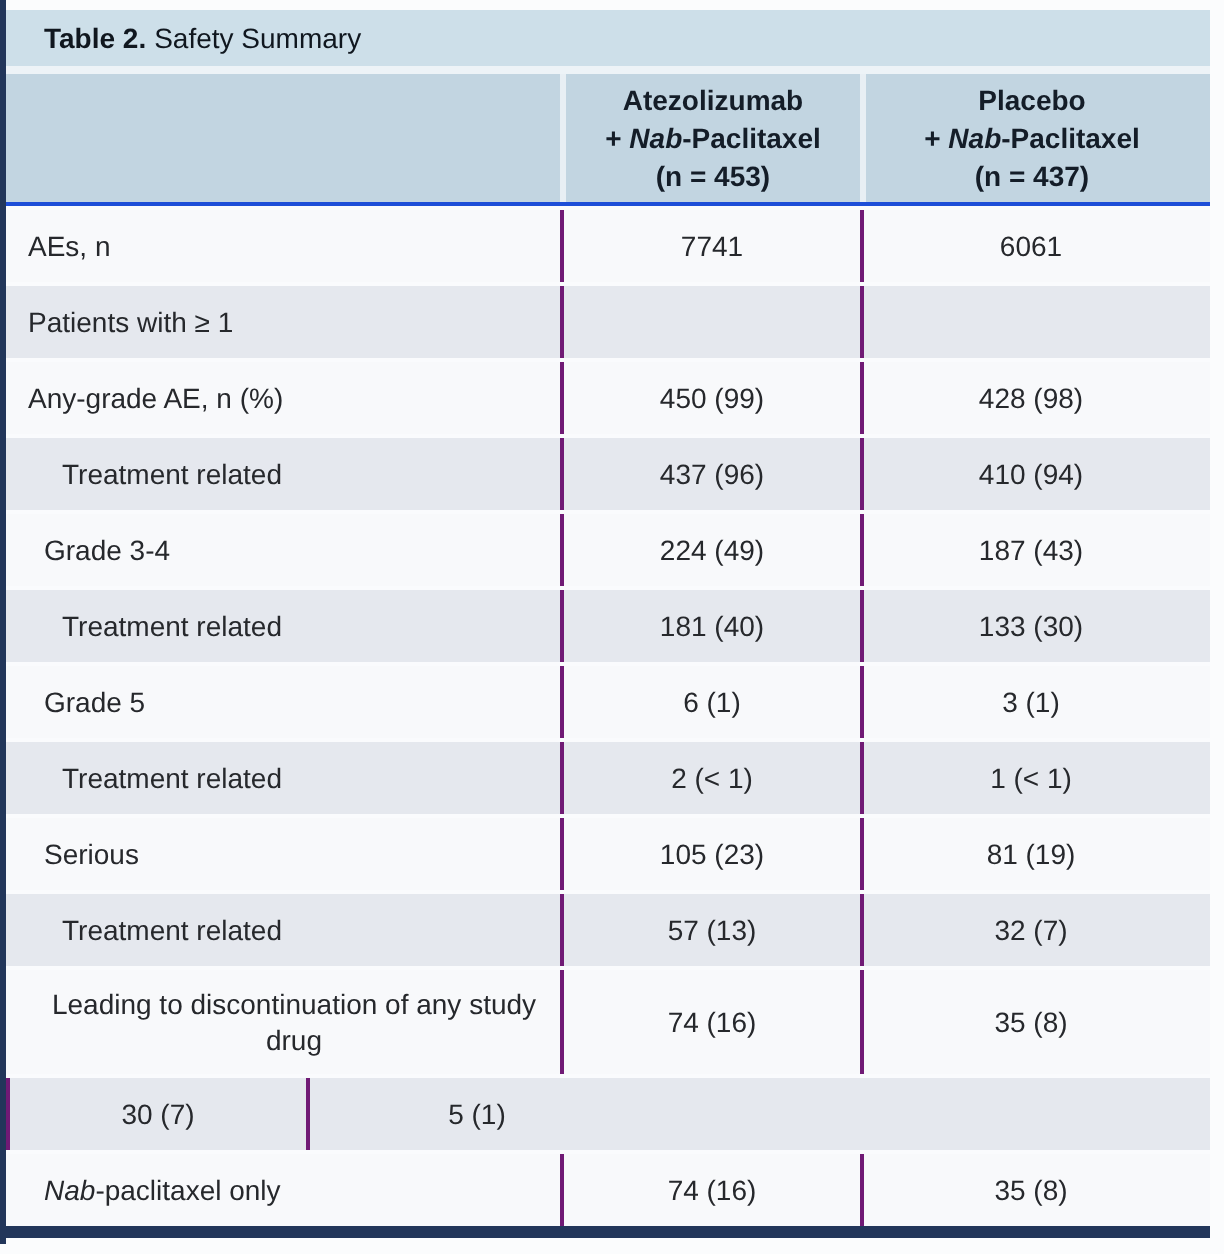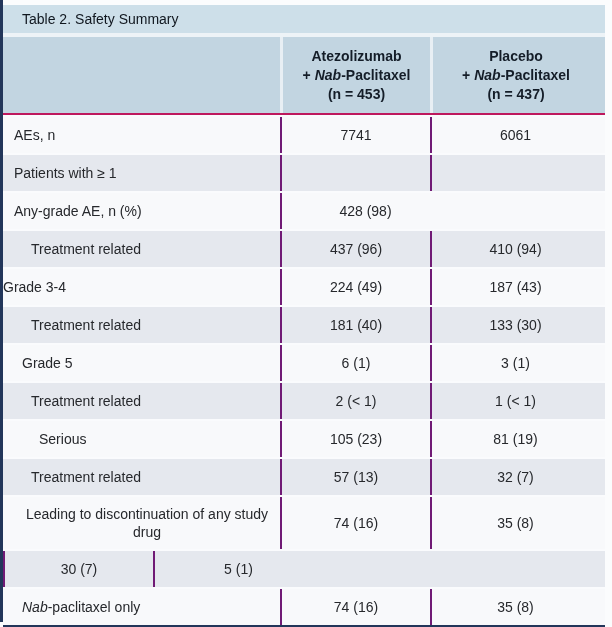--- a/index.html
+++ b/index.html
@@ -26,31 +26,31 @@
   .title-bar {
     height: 28px;
     background: var(--title-bg, #cddfe9);
     display: flex;
     align-items: center;
     padding-left: 19px;
     font-size: 14px;
     color: #10171f;
     box-sizing: border-box;
   }
-  .title-bar .bold { font-weight: normal; }
+  .title-bar .bold { font-weight: bold; }
   .title-bar .rest { margin-left: 4px; }
   .title-sep {
     height: 4px;
     background: #edf3f7;
   }
   .header-row {
     display: flex;
-    height: 78px;
+    height: 66px;
     background: var(--header-bg, #c2d5e1);
-    border-bottom: 2px solid #be185d;
+    border-bottom: 2px solid #1d4ed8;
     box-sizing: border-box;
   }
   .label-col { width: 277px; flex: none; box-sizing: border-box; }
   .val-col-1 { width: 150px; flex: none; box-sizing: border-box; }
   .val-col-2 { width: 169px; flex: none; box-sizing: border-box; }
   .col-head {
     border-left: 3px solid #e8eff4;
     display: flex;
     flex-direction: column;
     align-items: center;
@@ -129,49 +129,50 @@
           <div class="value-cell val-col-1">7741</div>
           <div class="value-cell val-col-2">6061</div>
         </div>
         <div class="row dark">
           <div class="row-label label-col" style="padding-left: 11px;">Patients with ≥ 1</div>
           <div class="value-cell val-col-1"></div>
           <div class="value-cell val-col-2"></div>
         </div>
         <div class="row light">
           <div class="row-label label-col" style="padding-left: 11px;">Any-grade AE, n (%)</div>
+          <div class="value-cell val-col-1">450 (99)</div>
           <div class="value-cell val-col-2">428 (98)</div>
         </div>
         <div class="row dark">
           <div class="row-label label-col" style="padding-left: 28px;">Treatment related</div>
           <div class="value-cell val-col-1">437 (96)</div>
           <div class="value-cell val-col-2">410 (94)</div>
         </div>
         <div class="row light">
-          <div class="row-label label-col" style="">Grade 3-4</div>
+          <div class="row-label label-col" style="padding-left: 19px;">Grade 3-4</div>
           <div class="value-cell val-col-1">224 (49)</div>
           <div class="value-cell val-col-2">187 (43)</div>
         </div>
         <div class="row dark">
           <div class="row-label label-col" style="padding-left: 28px;">Treatment related</div>
           <div class="value-cell val-col-1">181 (40)</div>
           <div class="value-cell val-col-2">133 (30)</div>
         </div>
         <div class="row light">
           <div class="row-label label-col" style="padding-left: 19px;">Grade 5</div>
           <div class="value-cell val-col-1">6 (1)</div>
           <div class="value-cell val-col-2">3 (1)</div>
         </div>
         <div class="row dark">
           <div class="row-label label-col" style="padding-left: 28px;">Treatment related</div>
           <div class="value-cell val-col-1">2 (&lt; 1)</div>
           <div class="value-cell val-col-2">1 (&lt; 1)</div>
         </div>
         <div class="row light">
-          <div class="row-label label-col" style="padding-left: 36px;">Serious</div>
+          <div class="row-label label-col" style="padding-left: 19px;">Serious</div>
           <div class="value-cell val-col-1">105 (23)</div>
           <div class="value-cell val-col-2">81 (19)</div>
         </div>
         <div class="row dark">
           <div class="row-label label-col" style="padding-left: 28px;">Treatment related</div>
           <div class="value-cell val-col-1">57 (13)</div>
           <div class="value-cell val-col-2">32 (7)</div>
         </div>
         <div class="row light" style="min-height: 44px; text-align: center;">
           <div class="row-label label-col" style="padding-left: 19px;">Leading to discontinuation of any study drug</div>

